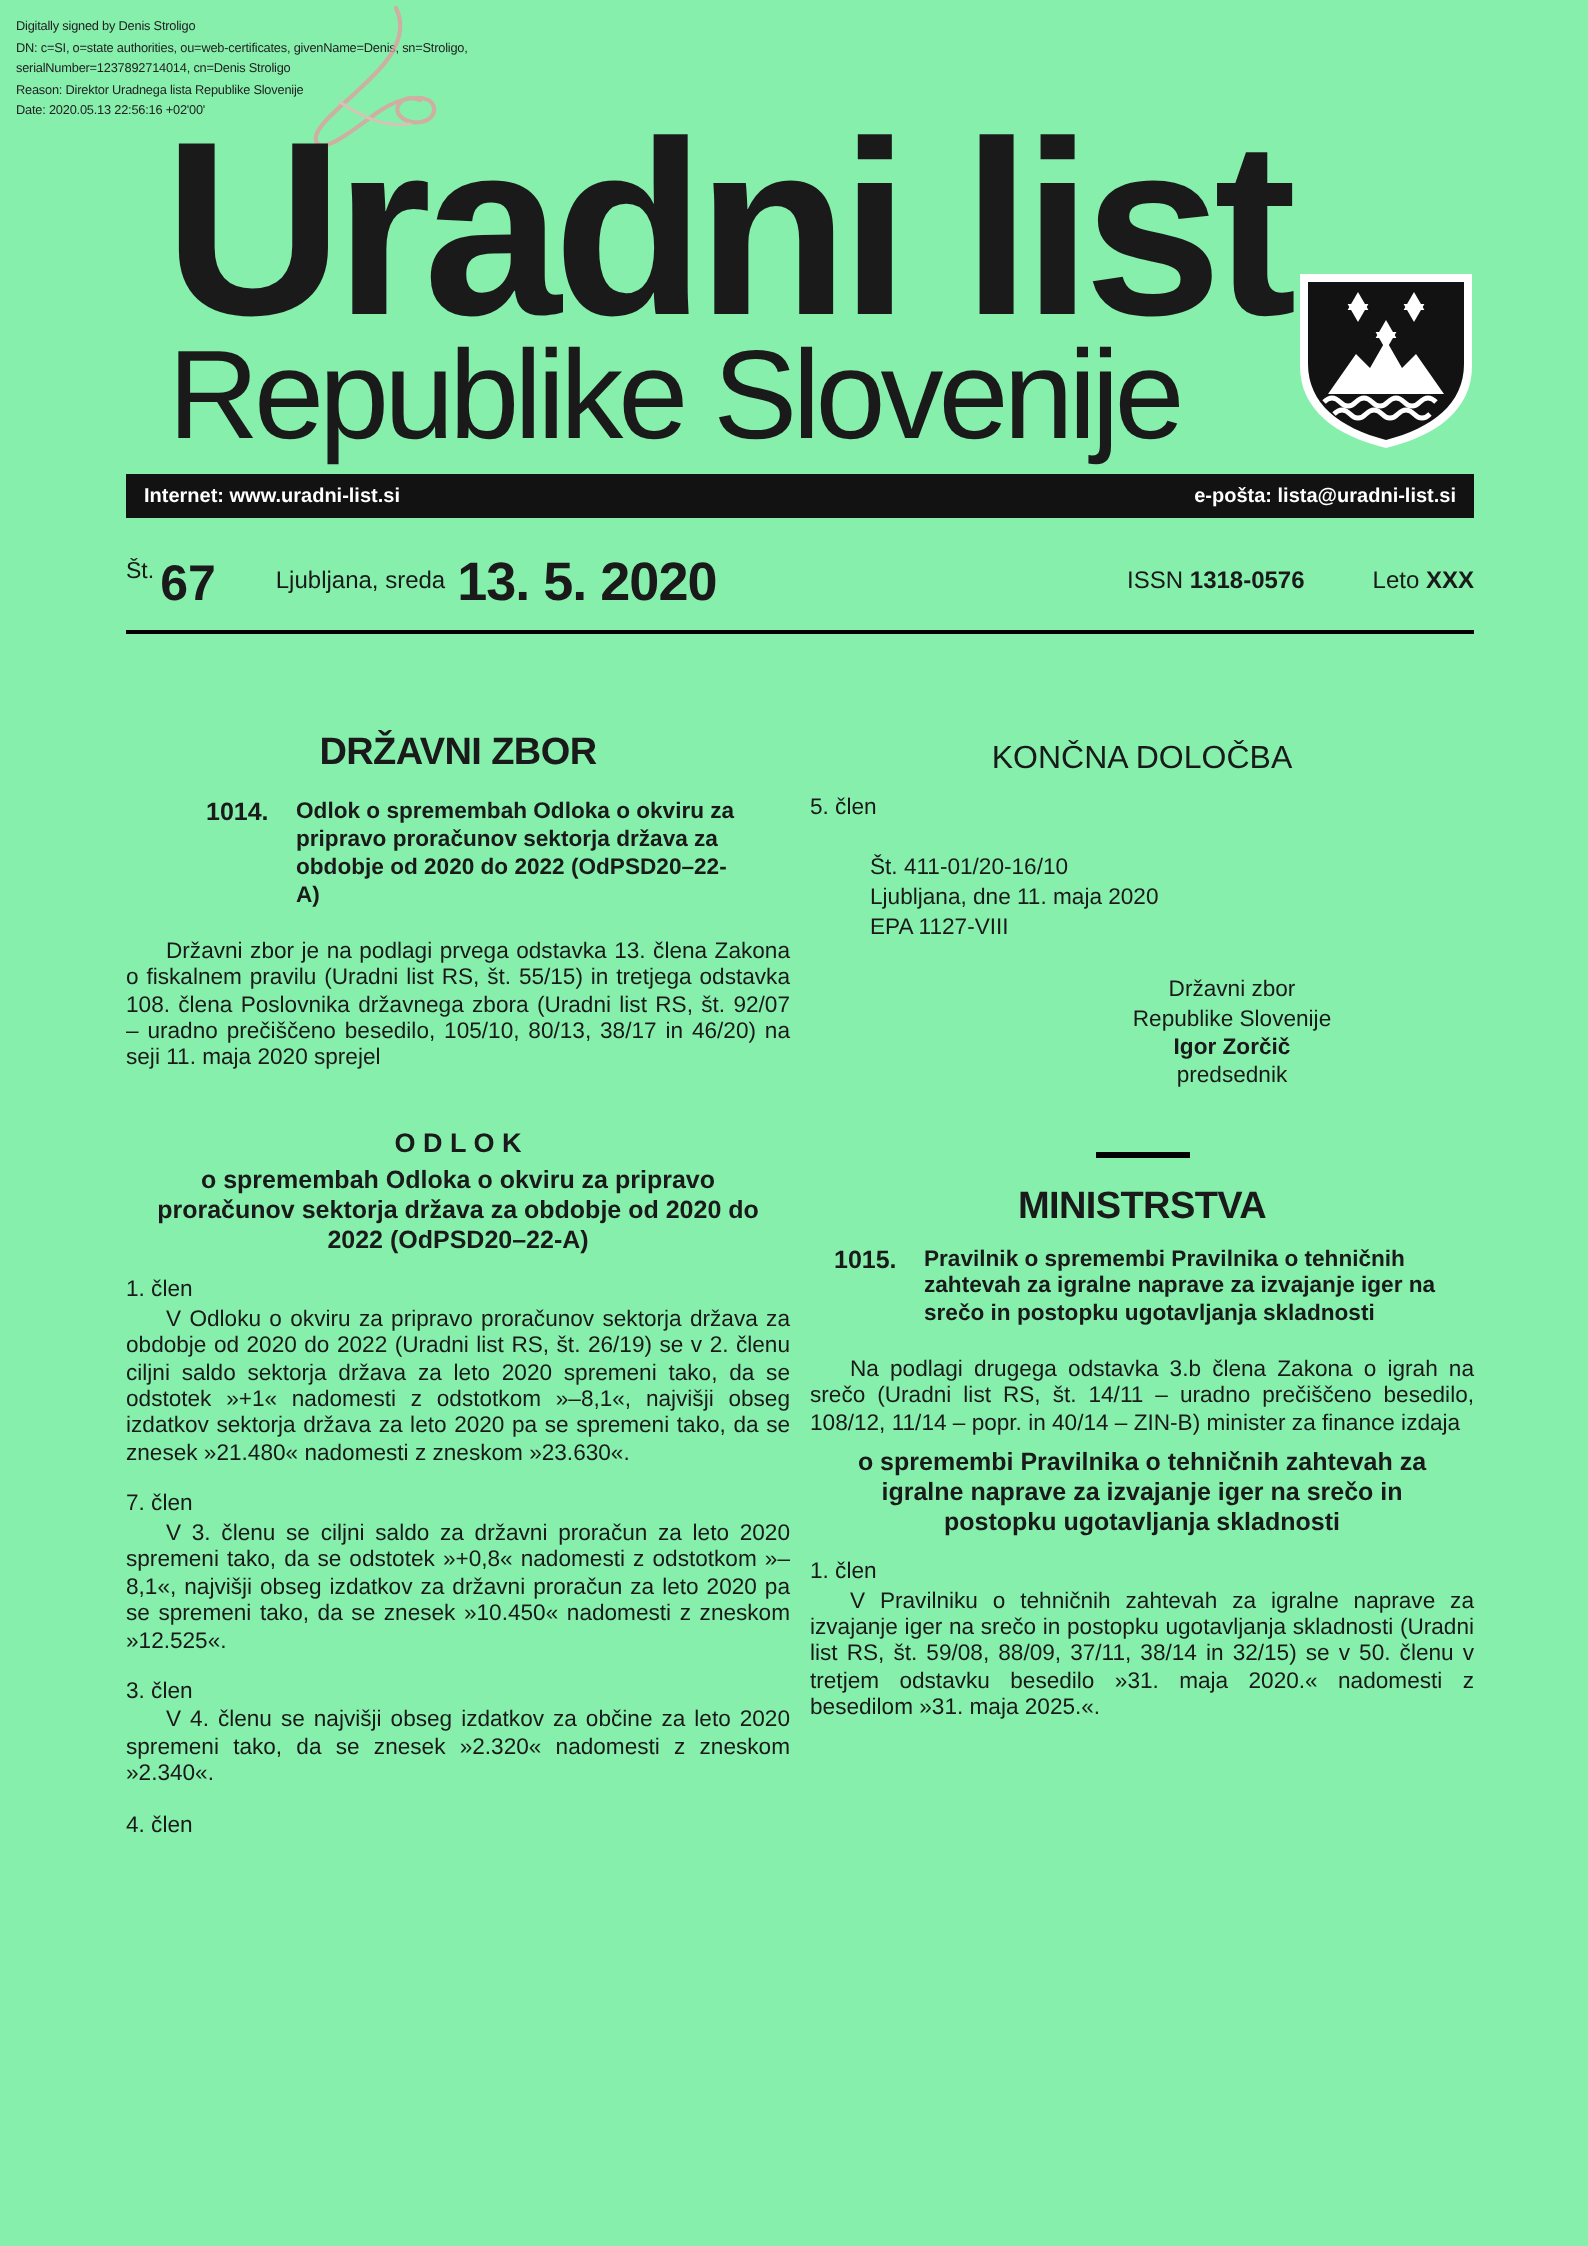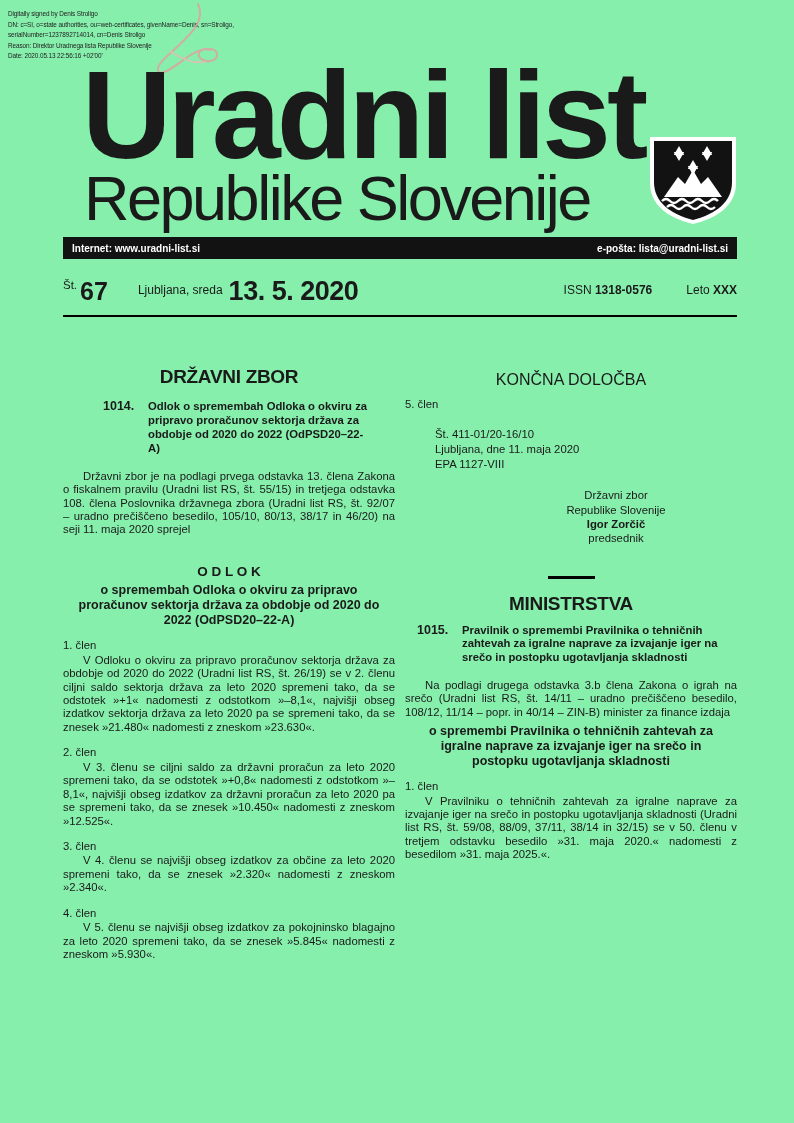--- a/index.html
+++ b/index.html
@@ -109,28 +109,27 @@
       </div>
 
       <p class="p intro">Državni zbor je na podlagi prvega odstavka 13. člena Zakona o fiskalnem pravilu (Uradni list RS, št. 55/15) in tretjega odstavka 108. člena Poslovnika državnega zbora (Uradni list RS, št. 92/07 – uradno prečiščeno besedilo, 105/10, 80/13, 38/17 in 46/20) na seji 11. maja 2020 sprejel</p>
 
       <div class="act-head">O D L O K</div>
       <div class="act-sub">o spremembah Odloka o okviru za pripravo proračunov sektorja država za obdobje od 2020 do 2022 (OdPSD20–22-A)</div>
 
       <div class="art-h">1. člen</div>
       <p class="p">V Odloku o okviru za pripravo proračunov sektorja država za obdobje od 2020 do 2022 (Uradni list RS, št. 26/19) se v 2. členu ciljni saldo sektorja država za leto 2020 spremeni tako, da se odstotek »+1« nadomesti z odstotkom »–8,1«, najvišji obseg izdatkov sektorja država za leto 2020 pa se spremeni tako, da se znesek »21.480« nadomesti z zneskom »23.630«.</p>
 
-      <div class="art-h">2. člen</div>
+      <div class="art-h">7. člen</div>
       <p class="p">V 3. členu se ciljni saldo za državni proračun za leto 2020 spremeni tako, da se odstotek »+0,8« nadomesti z odstotkom »–8,1«, najvišji obseg izdatkov za državni proračun za leto 2020 pa se spremeni tako, da se znesek »10.450« nadomesti z zneskom »12.525«.</p>
 
       <div class="art-h">3. člen</div>
       <p class="p">V 4. členu se najvišji obseg izdatkov za občine za leto 2020 spremeni tako, da se znesek »2.320« nadomesti z zneskom »2.340«.</p>
 
       <div class="art-h">4. člen</div>
-      <p class="p">V 5. členu se najvišji obseg izdatkov za pokojninsko blagajno za leto 2020 spremeni tako, da se znesek »5.845« nadomesti z zneskom »5.930«.</p>
     </div>
 
     <div class="col col-right">
       <div class="final-h">KONČNA DOLOČBA</div>
 
       <div class="art-h">5. člen</div>
 
       <div class="refs">
         <div>Št. 411-01/20-16/10</div>
         <div>Ljubljana, dne 11. maja 2020</div>

